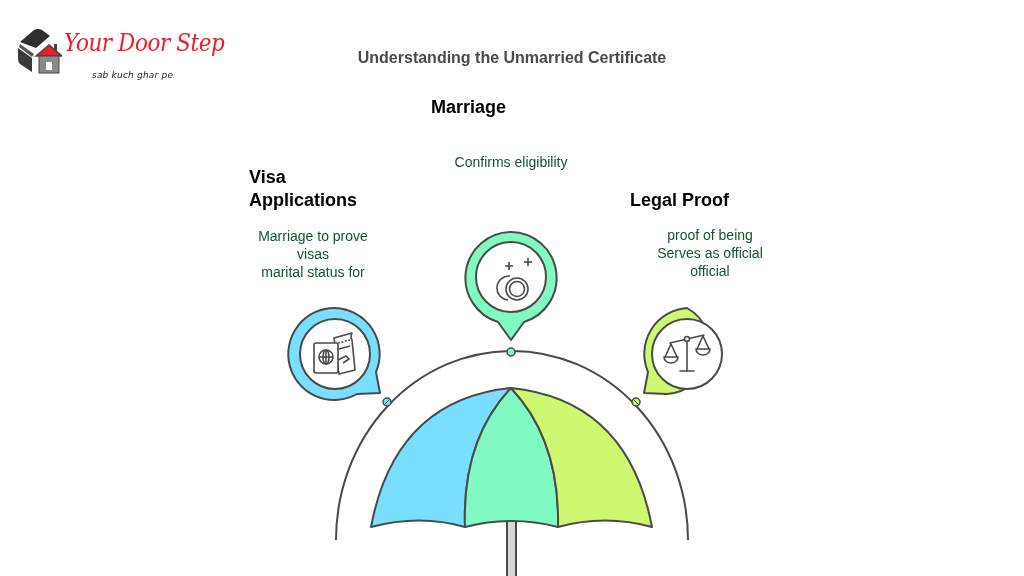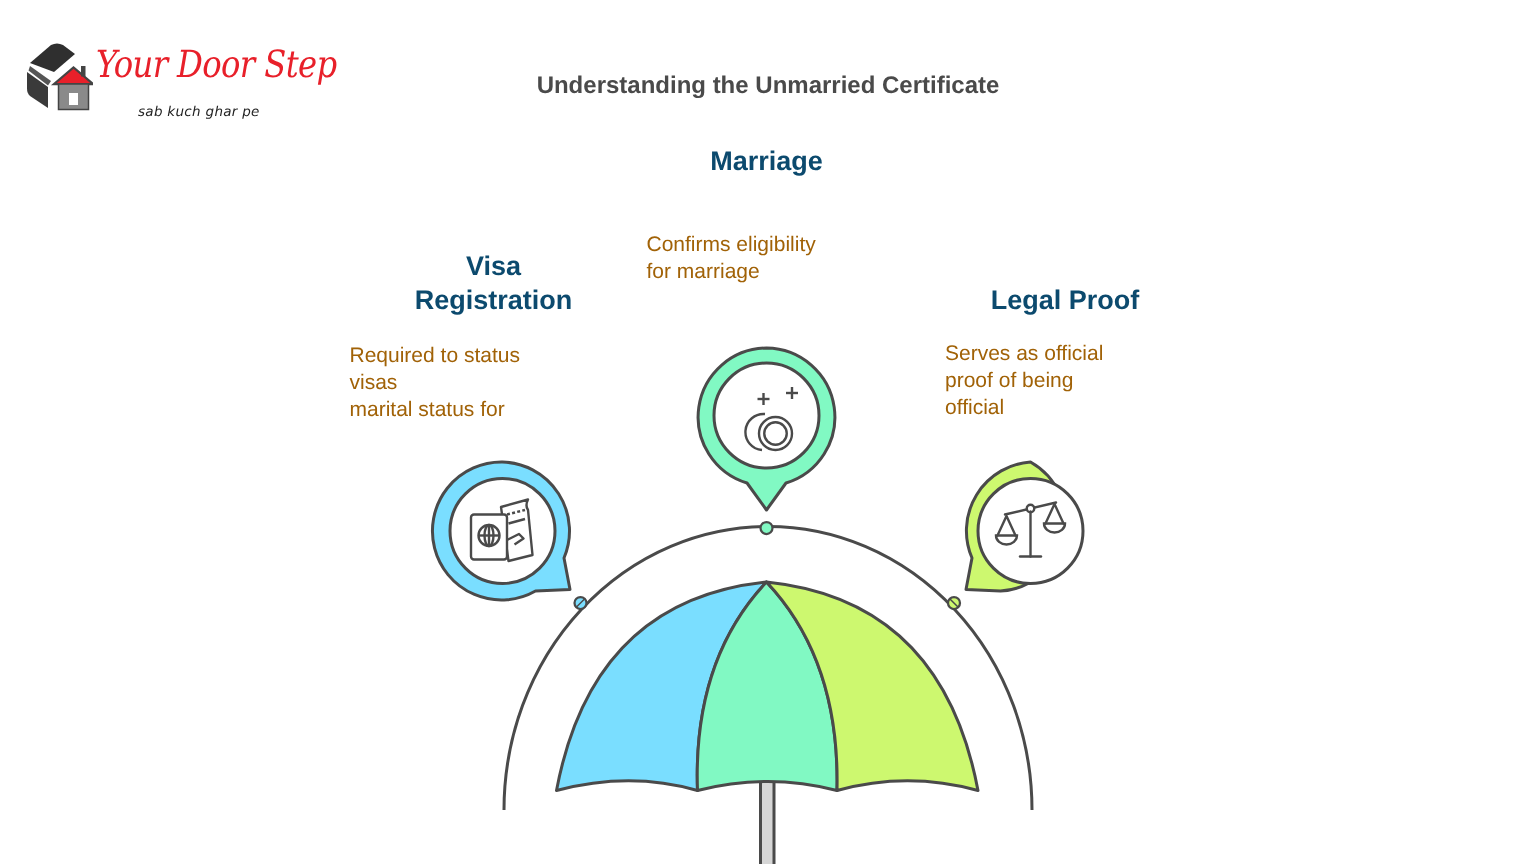--- a/index.html
+++ b/index.html
@@ -58,31 +58,31 @@
       left: 0;
       width: 1024px;
       top: 49px;
       text-align: center;
       font-size: 16px;
       font-weight: bold;
       color: #4a4a4a;
     }
     .heading {
       position: absolute;
-      text-align: center;
+      text-align: left;
       font-size: 18px;
       font-weight: bold;
-      color: #0c4a6e;
+      color: #000000;
       line-height: 23px;
     }
     .desc {
       position: absolute;
-      text-align: left;
+      text-align: center;
       font-size: 14px;
-      color: #a16207;
+      color: #14532d;
       line-height: 18px;
     }
     svg.diagram {
       position: absolute;
       left: 0;
       top: 0;
     }
   </style>
 </head>
 <body>
@@ -98,42 +98,41 @@
     <rect x="38" y="18" width="3" height="7" fill="#444"></rect>
   </svg>
   <div class="logo-text">Your Door Step</div>
   <div class="logo-tagline">sab kuch ghar pe</div>
 </div>
 
 <div class="title">Understanding the Unmarried Certificate</div>
 
 <div class="heading" style="left:249px; top:166px; width:160px;">
   <div>Visa</div>
-  <div>Registration</div>
+  <div>Applications</div>
 </div>
 <div class="desc" style="left:233px; top:227px; width:160px;">
-  <div>Required to status</div>
+  <div>Marriage to prove</div>
   <div>visas</div>
   <div>marital status for</div>
 </div>
 
 <div class="heading" style="left:431px; top:96px; width:160px;">
   <div>Marriage</div>
 </div>
 <div class="desc" style="left:431px; top:153px; width:160px;">
   <div>Confirms eligibility</div>
-  <div>for marriage</div>
 </div>
 
 <div class="heading" style="left:630px; top:189px; width:160px;">
   <div>Legal Proof</div>
 </div>
 <div class="desc" style="left:630px; top:226px; width:160px;">
+  <div>proof of being</div>
   <div>Serves as official</div>
-  <div>proof of being</div>
   <div>official</div>
 </div>
 
 <svg class="diagram" width="1024" height="576" viewBox="0 0 1024 576">
 
   <path d="M336 540 A175 188 0 0 1 688 540" fill="none" stroke="#4a4a4a" stroke-width="2"></path>
 
   <g>
     <rect x="507" y="520" width="9" height="60" fill="#d6d6d6" stroke="#4a4a4a" stroke-width="2"></rect>
   </g>

